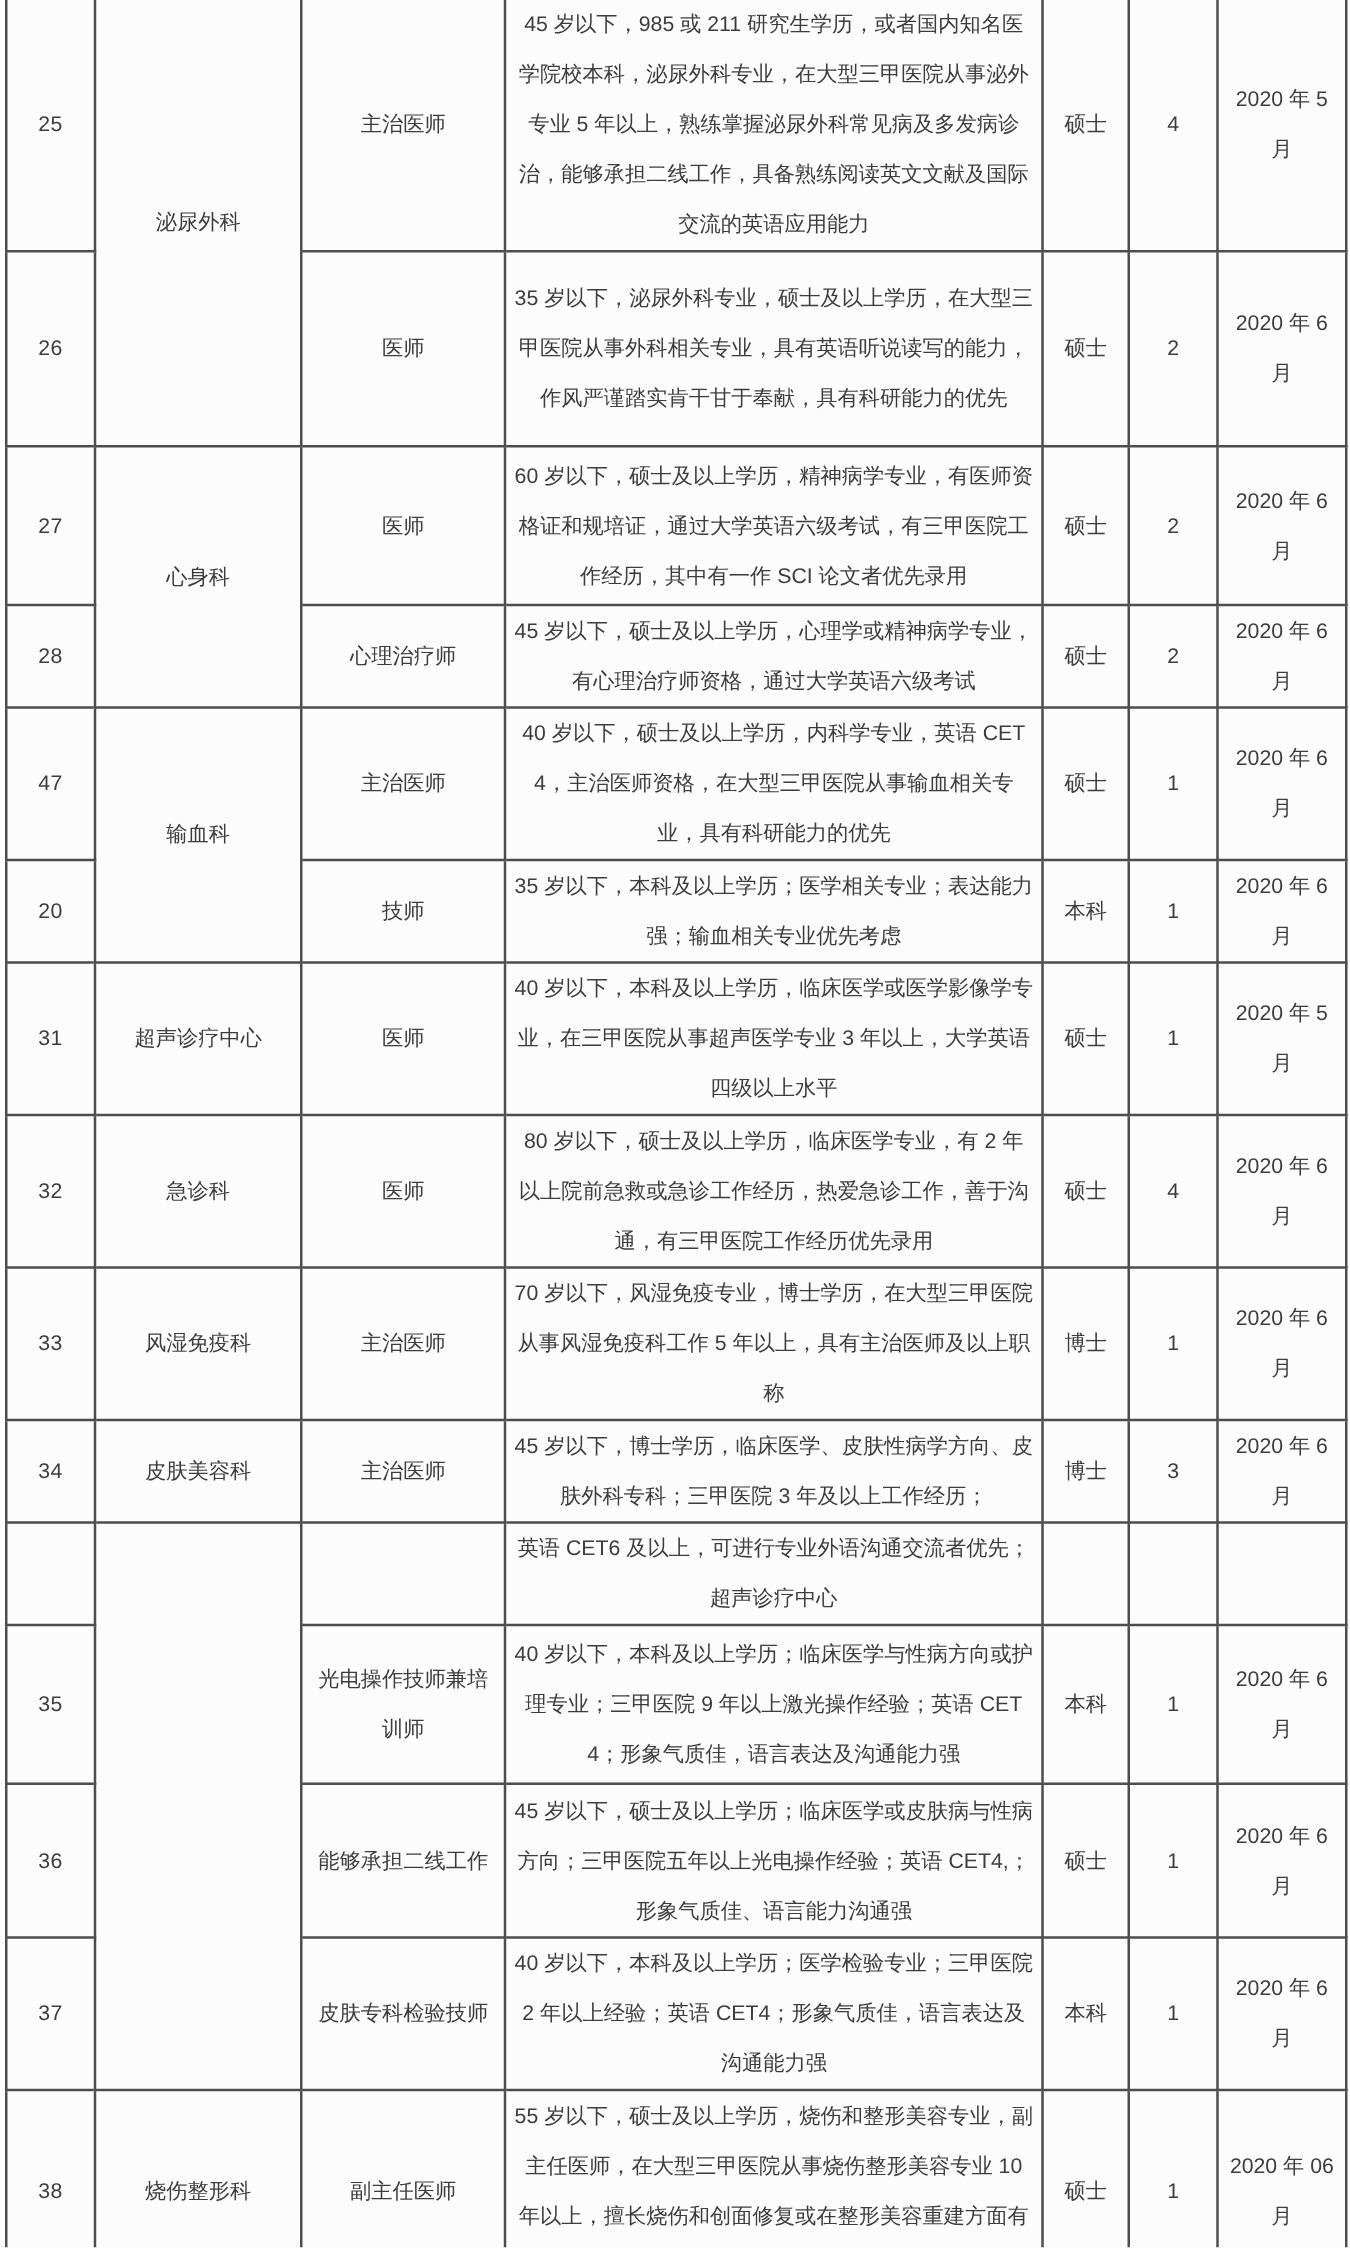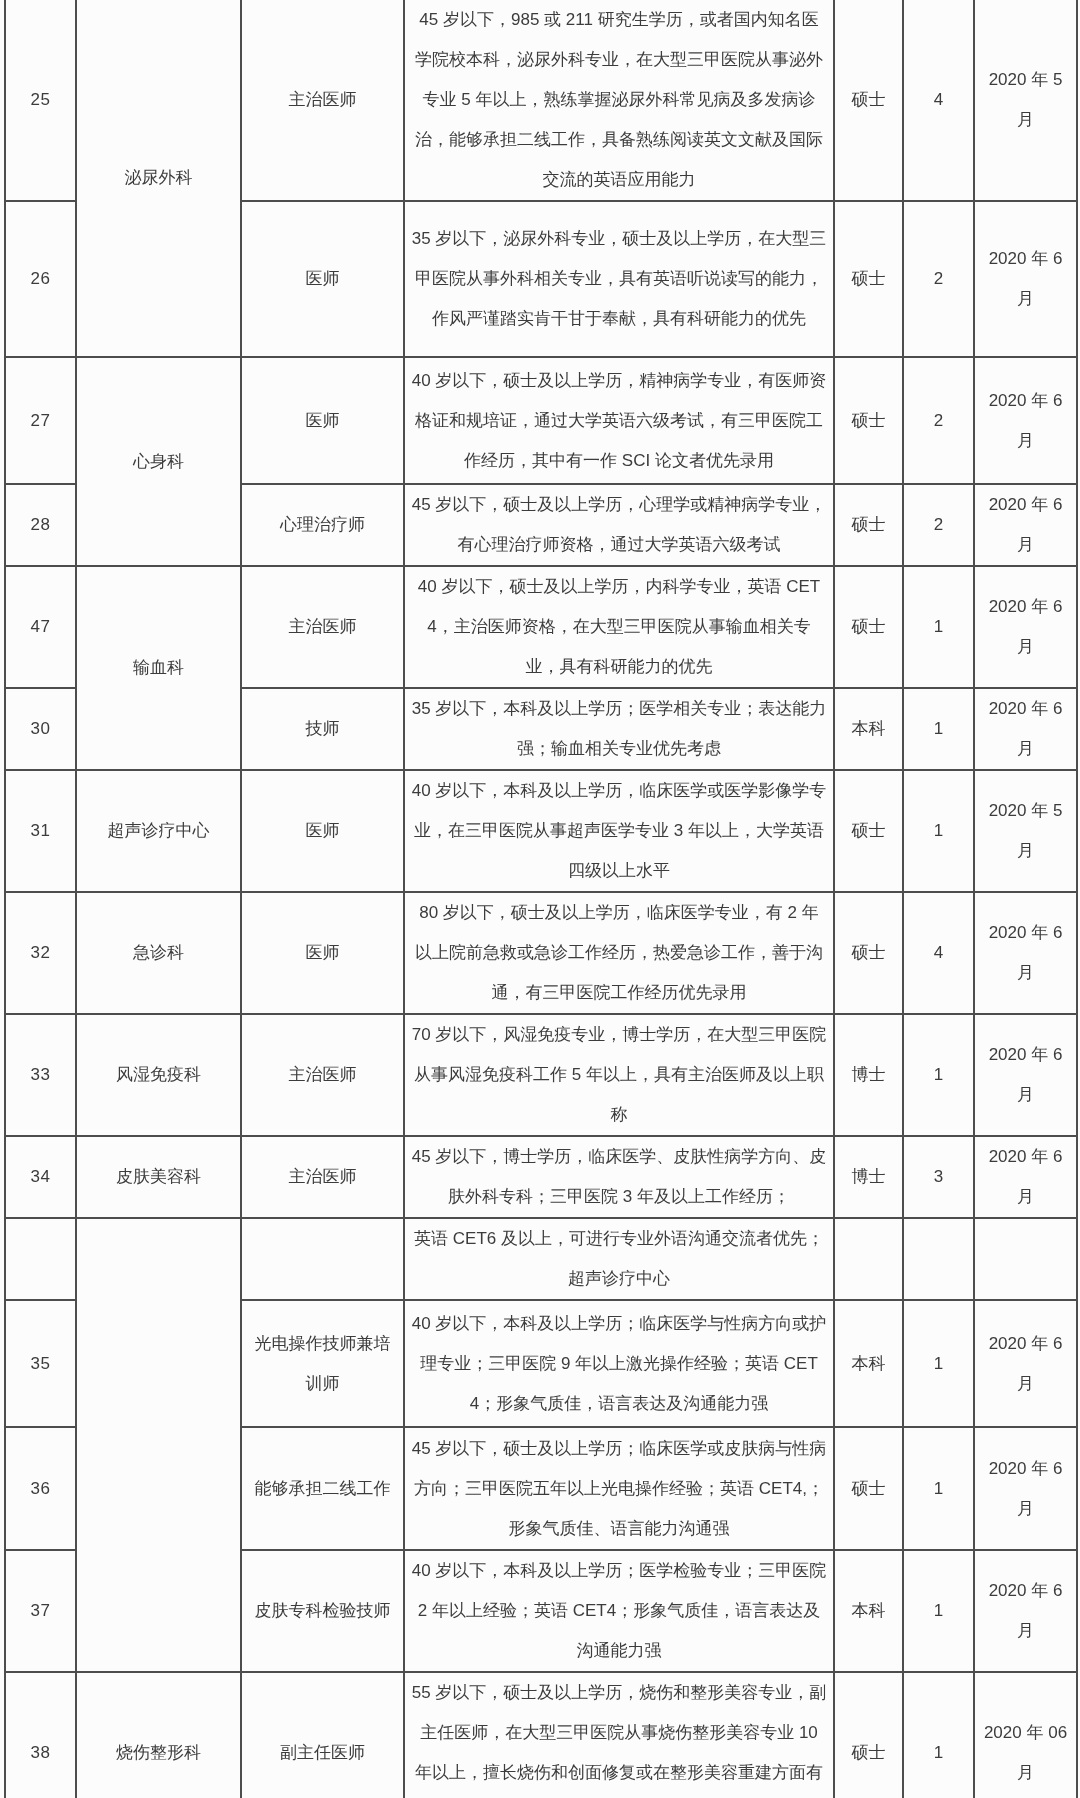--- a/index.html
+++ b/index.html
@@ -70,21 +70,21 @@
       <td class="c-req">35 岁以下，泌尿外科专业，硕士及以上学历，在大型三甲医院从事外科相关专业，具有英语听说读写的能力，作风严谨踏实肯干甘于奉献，具有科研能力的优先</td>
       <td class="c-edu">硕士</td>
       <td class="c-cnt">2</td>
       <td class="c-date">2020 年 6 月</td>
     </tr>
 
     <tr style="height:127px">
       <td class="c-no">27</td>
       <td class="c-dept" rowspan="2">心身科</td>
       <td class="c-pos">医师</td>
-      <td class="c-req">40 岁以下，硕士及以上学历，精神病学专业，有医师资格证和规培证，通过大学英语六级考试，有三甲医院工作经历，其中有一作 SCI 论文者优先录用</td>
+      <td class="c-req">60 岁以下，硕士及以上学历，精神病学专业，有医师资格证和规培证，通过大学英语六级考试，有三甲医院工作经历，其中有一作 SCI 论文者优先录用</td>
       <td class="c-edu">硕士</td>
       <td class="c-cnt">2</td>
       <td class="c-date">2020 年 6 月</td>
     </tr>
 
     <tr style="height:77px">
       <td class="c-no">28</td>
       <td class="c-pos">心理治疗师</td>
       <td class="c-req">45 岁以下，硕士及以上学历，心理学或精神病学专业，有心理治疗师资格，通过大学英语六级考试</td>
       <td class="c-edu">硕士</td>
@@ -96,21 +96,21 @@
       <td class="c-no">47</td>
       <td class="c-dept" rowspan="2">输血科</td>
       <td class="c-pos">主治医师</td>
       <td class="c-req">40 岁以下，硕士及以上学历，内科学专业，英语 CET4，主治医师资格，在大型三甲医院从事输血相关专业，具有科研能力的优先</td>
       <td class="c-edu">硕士</td>
       <td class="c-cnt">1</td>
       <td class="c-date">2020 年 6 月</td>
     </tr>
 
     <tr style="height:80px">
-      <td class="c-no">30</td>
+      <td class="c-no">20</td>
       <td class="c-pos">技师</td>
       <td class="c-req">35 岁以下，本科及以上学历；医学相关专业；表达能力强；输血相关专业优先考虑</td>
       <td class="c-edu">本科</td>
       <td class="c-cnt">1</td>
       <td class="c-date">2020 年 6 月</td>
     </tr>
 
     <tr style="height:120px">
       <td class="c-no">31</td>
       <td class="c-dept">超声诊疗中心</td>

